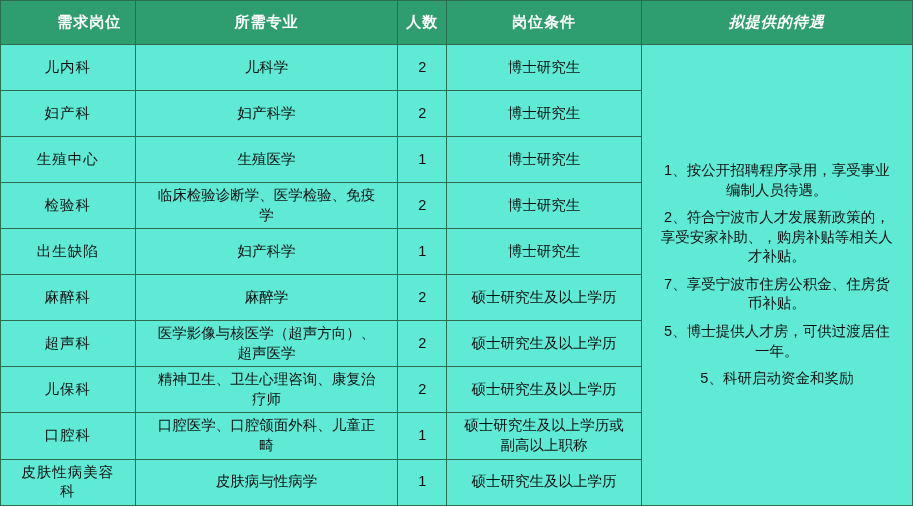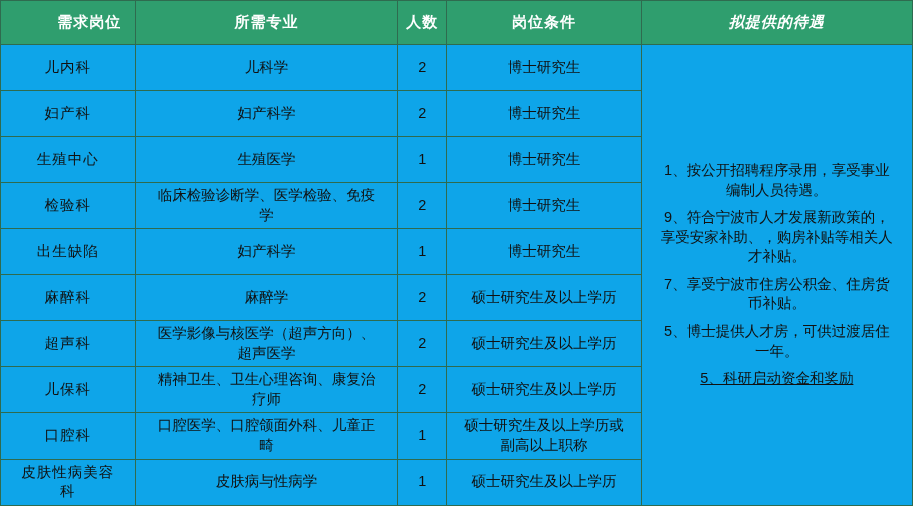--- a/index.html
+++ b/index.html
@@ -31,21 +31,21 @@
   }
   table.recruit thead th {
     background: #2f9e6e;
     color: #ffffff;
     font-weight: bold;
     font-size: 15px;
     height: 44px;
     letter-spacing: 1px;
   }
   table.recruit tbody td {
-    background: #0ea5e9;
+    background: #5eead4;
     font-size: 14.5px;
     height: 46px;
     line-height: 1.35;
     padding: 3px 16px;
   }
   td.col-post { width: 126px; letter-spacing: 1px; }
   td.col-major { width: 305px; }
   td.col-num { width: 46px; }
   td.col-cond { width: 182px; font-size: 14px; }
   td.col-benefit {
@@ -59,21 +59,21 @@
   }
   th.h-post { width: 126px; padding-left: 44px; }
   th.h-major { width: 246px; }
   th.h-num { width: 46px; }
   th.h-cond { width: 182px; }
   th.h-benefit { width: 254px; font-style: italic; }
   .benefit-list p {
     margin: 0 0 8px 0;
     text-indent: 0;
   }
-  .benefit-list p:last-child { margin-bottom: 0; text-decoration: underline; }
+  .benefit-list p:last-child { margin-bottom: 0; }
   .cond-two-line { font-size: 13.5px; line-height: 1.3; }
 </style>
 </head>
 <body>
 
 <div class="table-wrap">
   <table class="recruit">
     <thead>
       <tr>
         <th class="h-post">需求岗位</th>
@@ -85,21 +85,21 @@
     </thead>
     <tbody>
       <tr>
         <td class="col-post">儿内科</td>
         <td class="col-major">儿科学</td>
         <td class="col-num">2</td>
         <td class="col-cond">博士研究生</td>
         <td class="col-benefit" rowspan="10">
           <div class="benefit-list">
             <p>1、按公开招聘程序录用，享受事业编制人员待遇。</p>
-            <p>9、符合宁波市人才发展新政策的，享受安家补助、，购房补贴等相关人才补贴。</p>
+            <p>2、符合宁波市人才发展新政策的，享受安家补助、，购房补贴等相关人才补贴。</p>
             <p>7、享受宁波市住房公积金、住房货币补贴。</p>
             <p>5、博士提供人才房，可供过渡居住一年。</p>
             <p>5、科研启动资金和奖励</p>
           </div>
         </td>
       </tr>
       <tr>
         <td class="col-post">妇产科</td>
         <td class="col-major">妇产科学</td>
         <td class="col-num">2</td>

